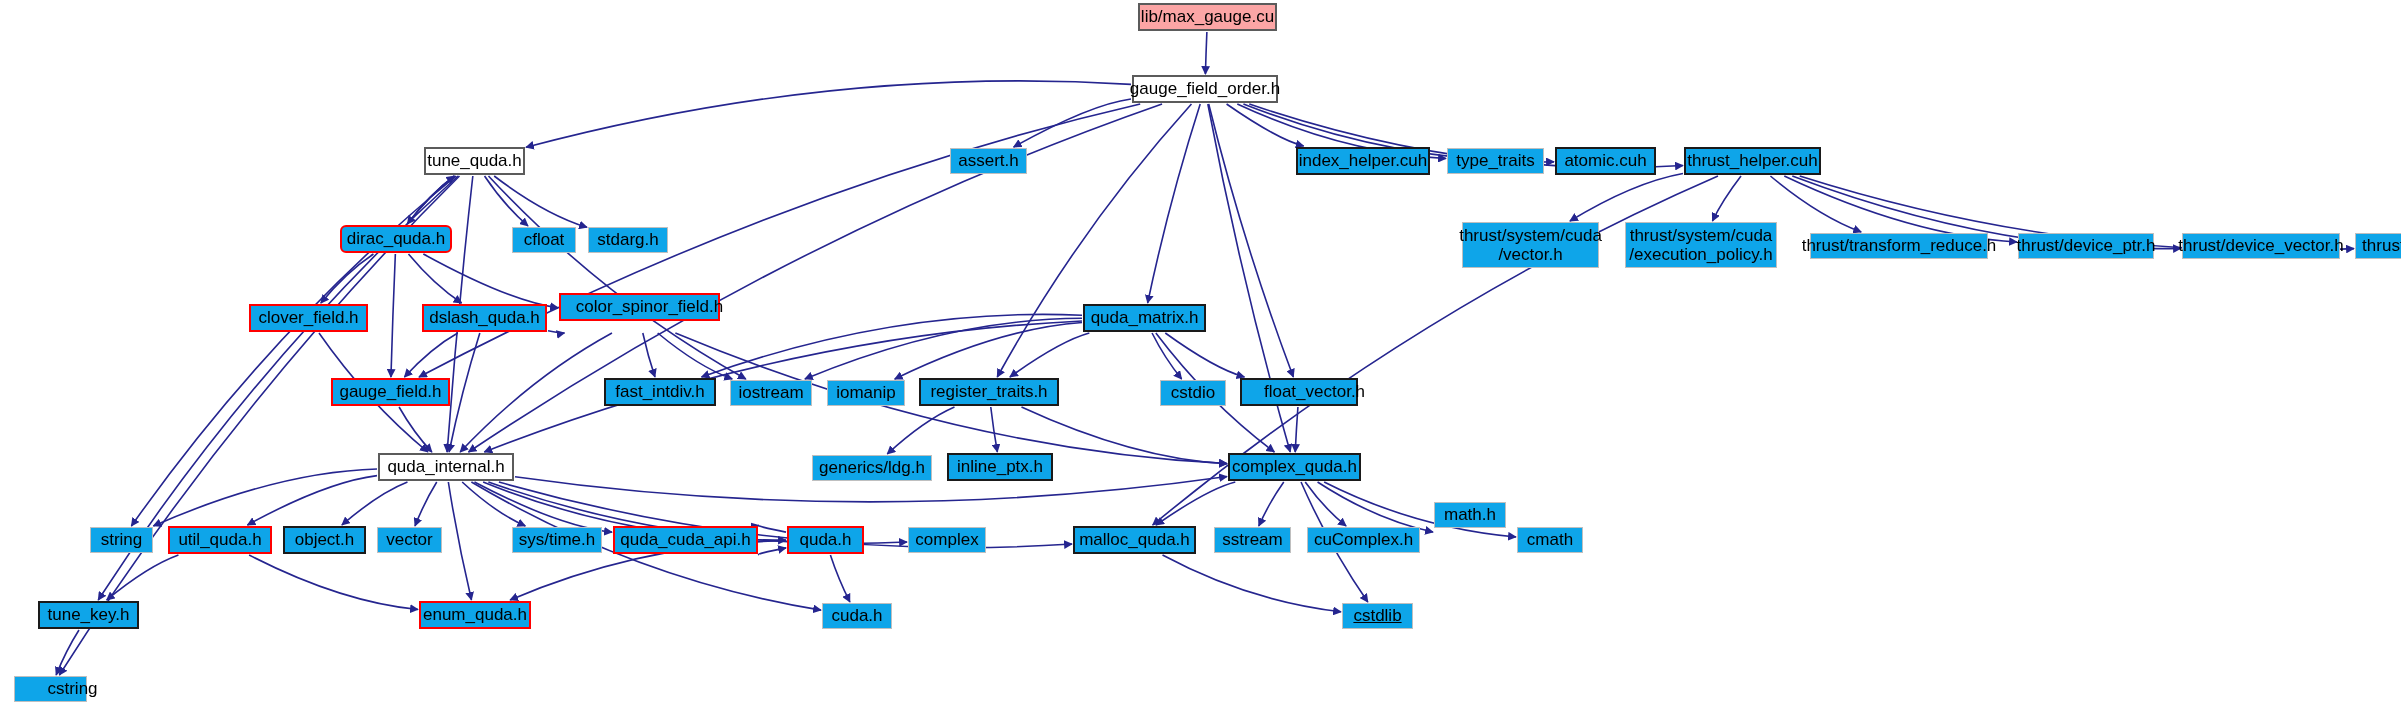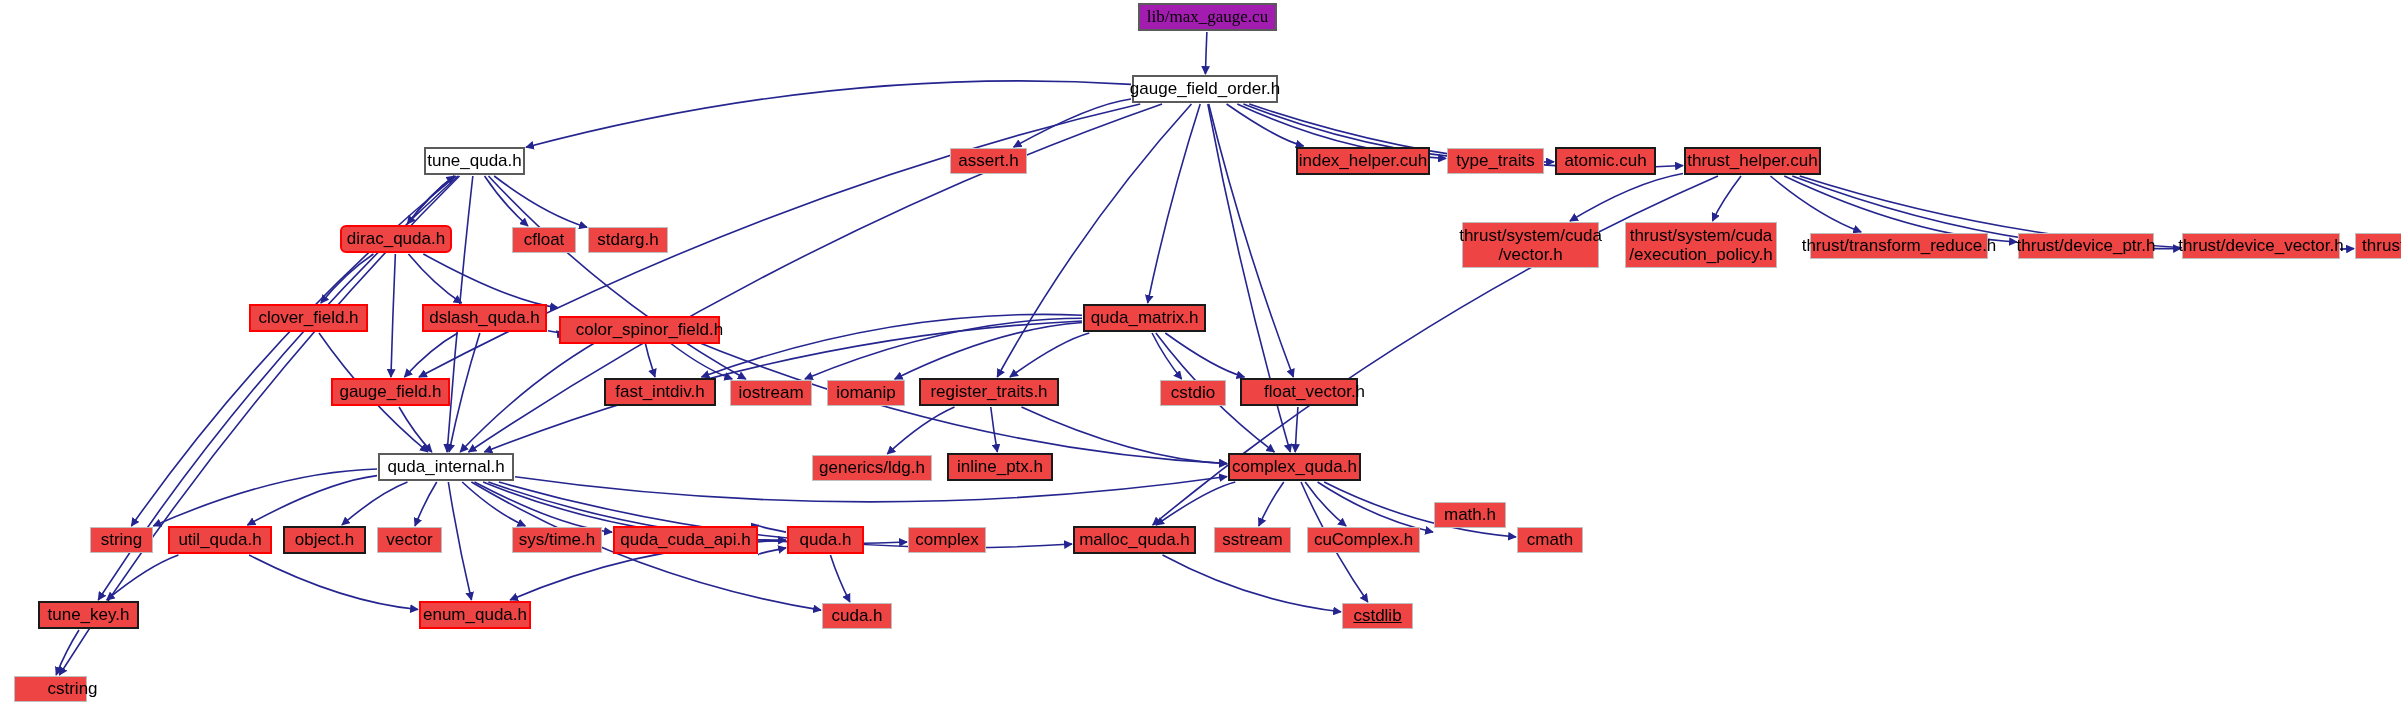--- a/index.html
+++ b/index.html
@@ -21,21 +21,21 @@
     height: 709px;
     overflow: visible;
   }
   .node {
     position: absolute;
     box-sizing: border-box;
     display: flex;
     align-items: center;
     justify-content: center;
     text-align: center;
-    background: #ef4444;
+    background: #0ea5e9;
     color: #000000;
     font-size: 17px;
     line-height: 1.12;
     white-space: pre;
     letter-spacing: 0px;
   }
   
   .node.plain {
     border: 1px solid #bfbfbf;
   }
@@ -43,22 +43,21 @@
   .node.doc {
     border: 2px solid #1a1a1a;
   }
   
   .node.red {
     border: 2px solid #ff0000;
   }
   
   .node.root {
     border: 2px solid #5b5b5b;
-    background: #a21caf;
-    font-family: Liberation Serif, serif;
+    background: #fca5a5;
   }
   .node.cur {
     border: 2px solid #5b5b5b;
     background: #ffffff;
   }
 </style>
 </head>
 <body>
 
 <div id="graph-root">
@@ -164,21 +163,21 @@
 /execution_policy.h</div>
       <div class="node plain" style="left: 1810px; top: 233px; width: 178px; height: 26px;">thrust/transform_reduce.h</div>
       <div class="node plain" style="left: 2018px; top: 233px; width: 136px; height: 26px;">thrust/device_ptr.h</div>
       <div class="node plain" style="left: 2182px; top: 233px; width: 158px; height: 26px;">thrust/device_vector.h</div>
       <div class="node plain" style="left: 2355px; top: 233px; width: 104px; height: 26px;">thrust/sort.h</div>
       <div class="node red" style="left: 340px; top: 225px; width: 112px; height: 28px; border-radius: 6px;">dirac_quda.h</div>
       <div class="node plain" style="left: 512px; top: 227px; width: 64px; height: 26px;">cfloat</div>
       <div class="node plain" style="left: 588px; top: 227px; width: 80px; height: 26px;">stdarg.h</div>
       <div class="node red" style="left: 249px; top: 304px; width: 119px; height: 28px;">clover_field.h</div>
       <div class="node red" style="left: 422px; top: 304px; width: 125px; height: 28px;">dslash_quda.h</div>
-      <div class="node red" style="left: 559px; top: 316px; width: 161px; height: 28px; padding-left: 20px;">color_spinor_field.h</div>
+      <div class="node red" style="left: 559px; top: 293px; width: 161px; height: 28px; padding-left: 20px;">color_spinor_field.h</div>
       <div class="node doc" style="left: 1083px; top: 304px; width: 123px; height: 28px;">quda_matrix.h</div>
       <div class="node red" style="left: 331px; top: 378px; width: 119px; height: 28px;">gauge_field.h</div>
       <div class="node doc" style="left: 604px; top: 378px; width: 112px; height: 28px;">fast_intdiv.h</div>
       <div class="node plain" style="left: 730px; top: 380px; width: 82px; height: 26px;">iostream</div>
       <div class="node plain" style="left: 827px; top: 380px; width: 78px; height: 26px;">iomanip</div>
       <div class="node doc" style="left: 919px; top: 378px; width: 140px; height: 28px;">register_traits.h</div>
       <div class="node plain" style="left: 1160px; top: 380px; width: 66px; height: 26px;">cstdio</div>
       <div class="node doc" style="left: 1240px; top: 378px; width: 118px; height: 28px; padding-left: 31px;">float_vector.h</div>
       <div class="node cur" style="left: 378px; top: 453px; width: 136px; height: 28px;">quda_internal.h</div>
       <div class="node plain" style="left: 812px; top: 455px; width: 120px; height: 26px;">generics/ldg.h</div>

